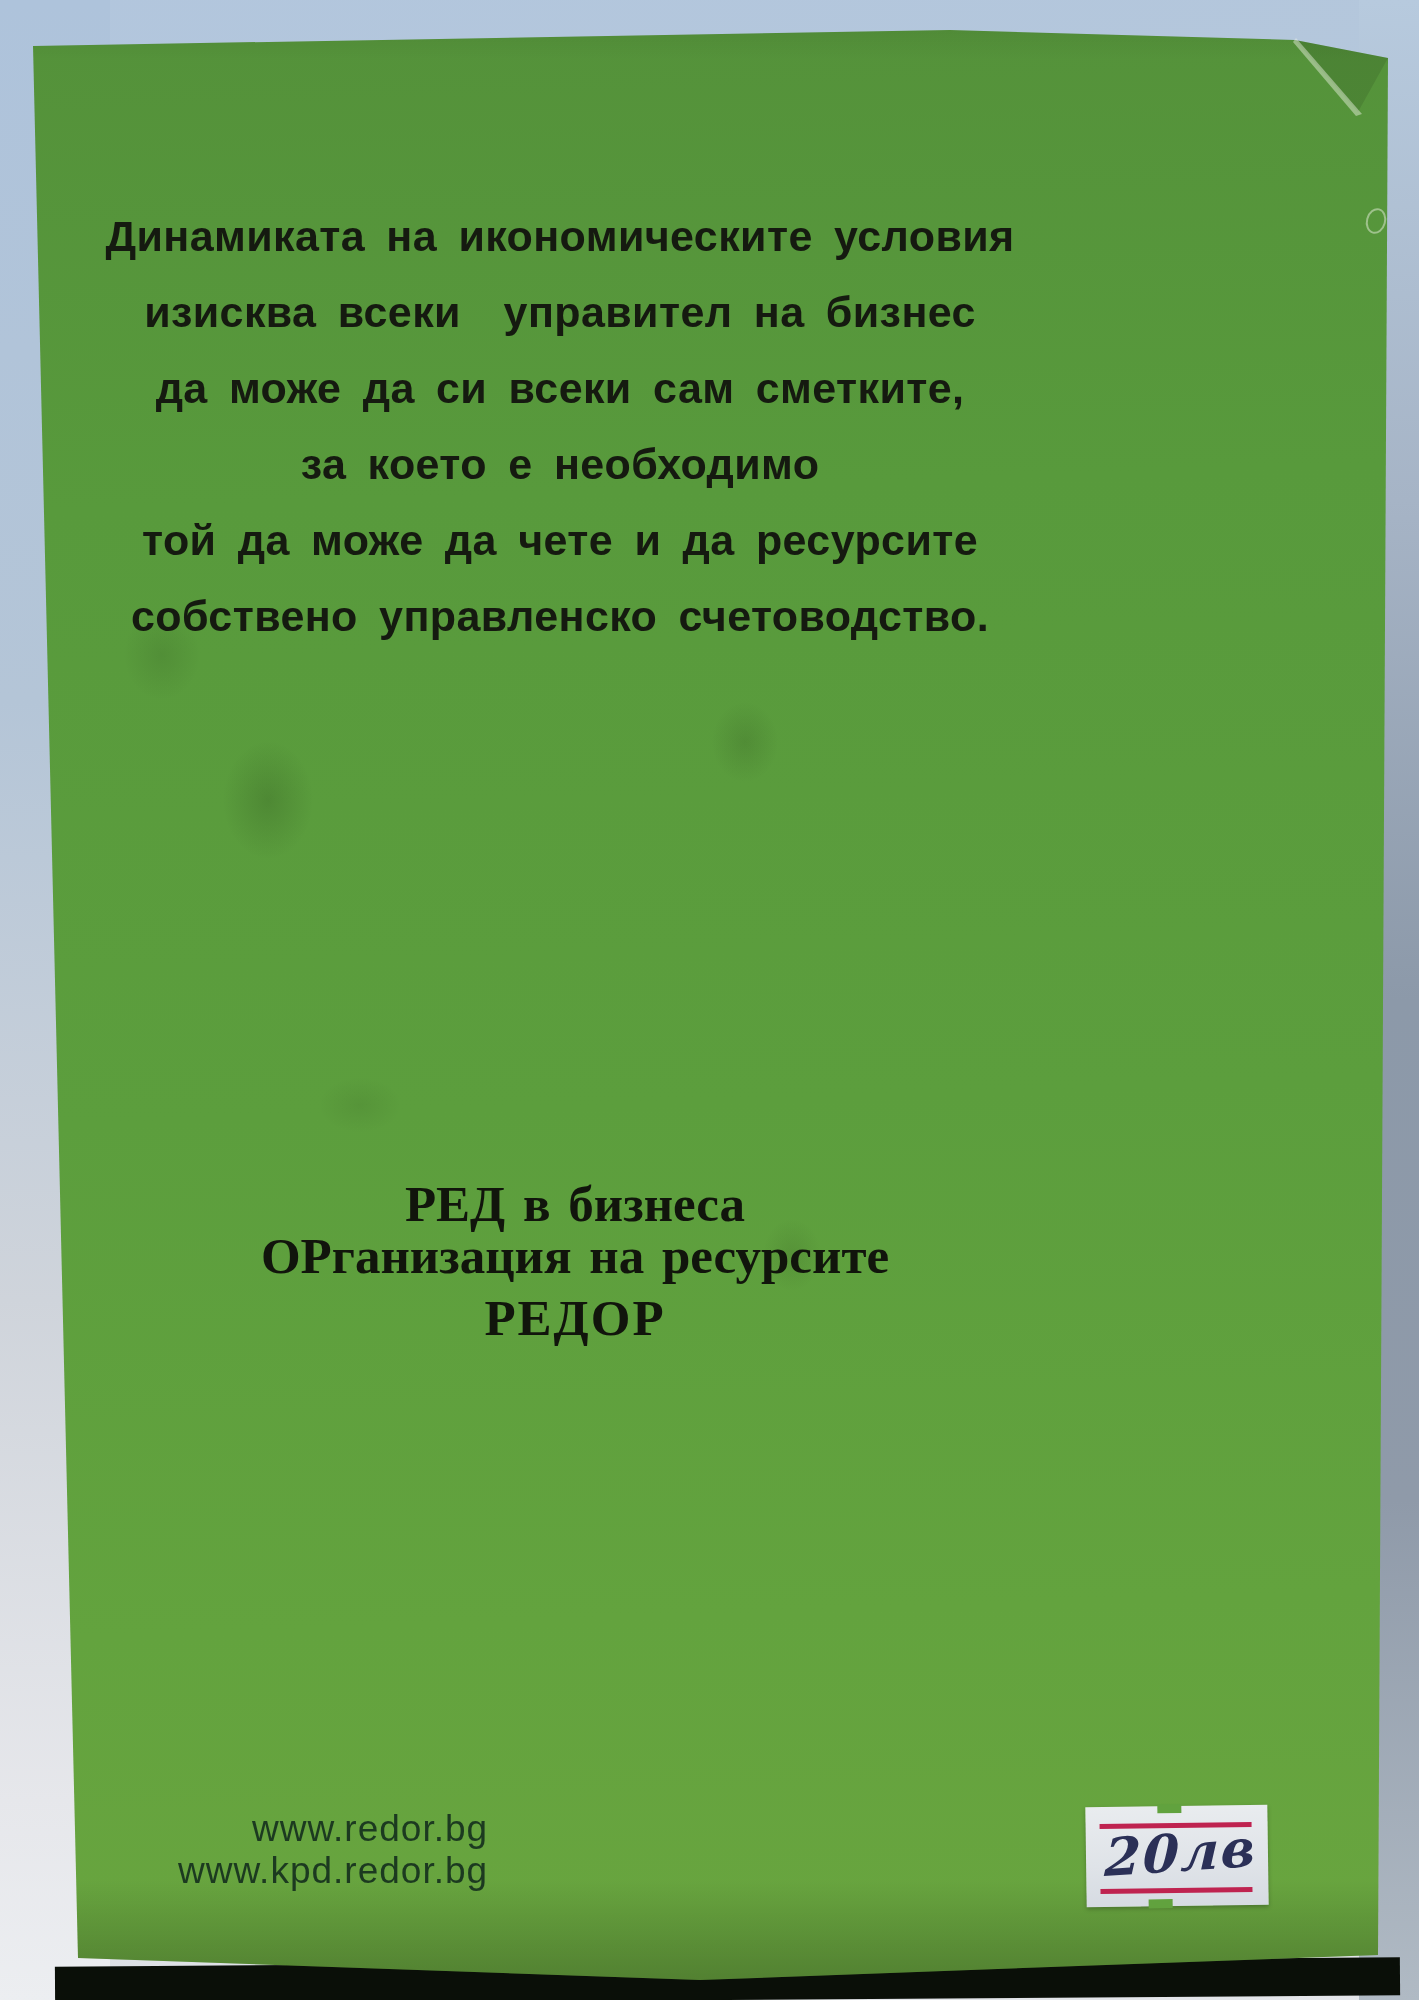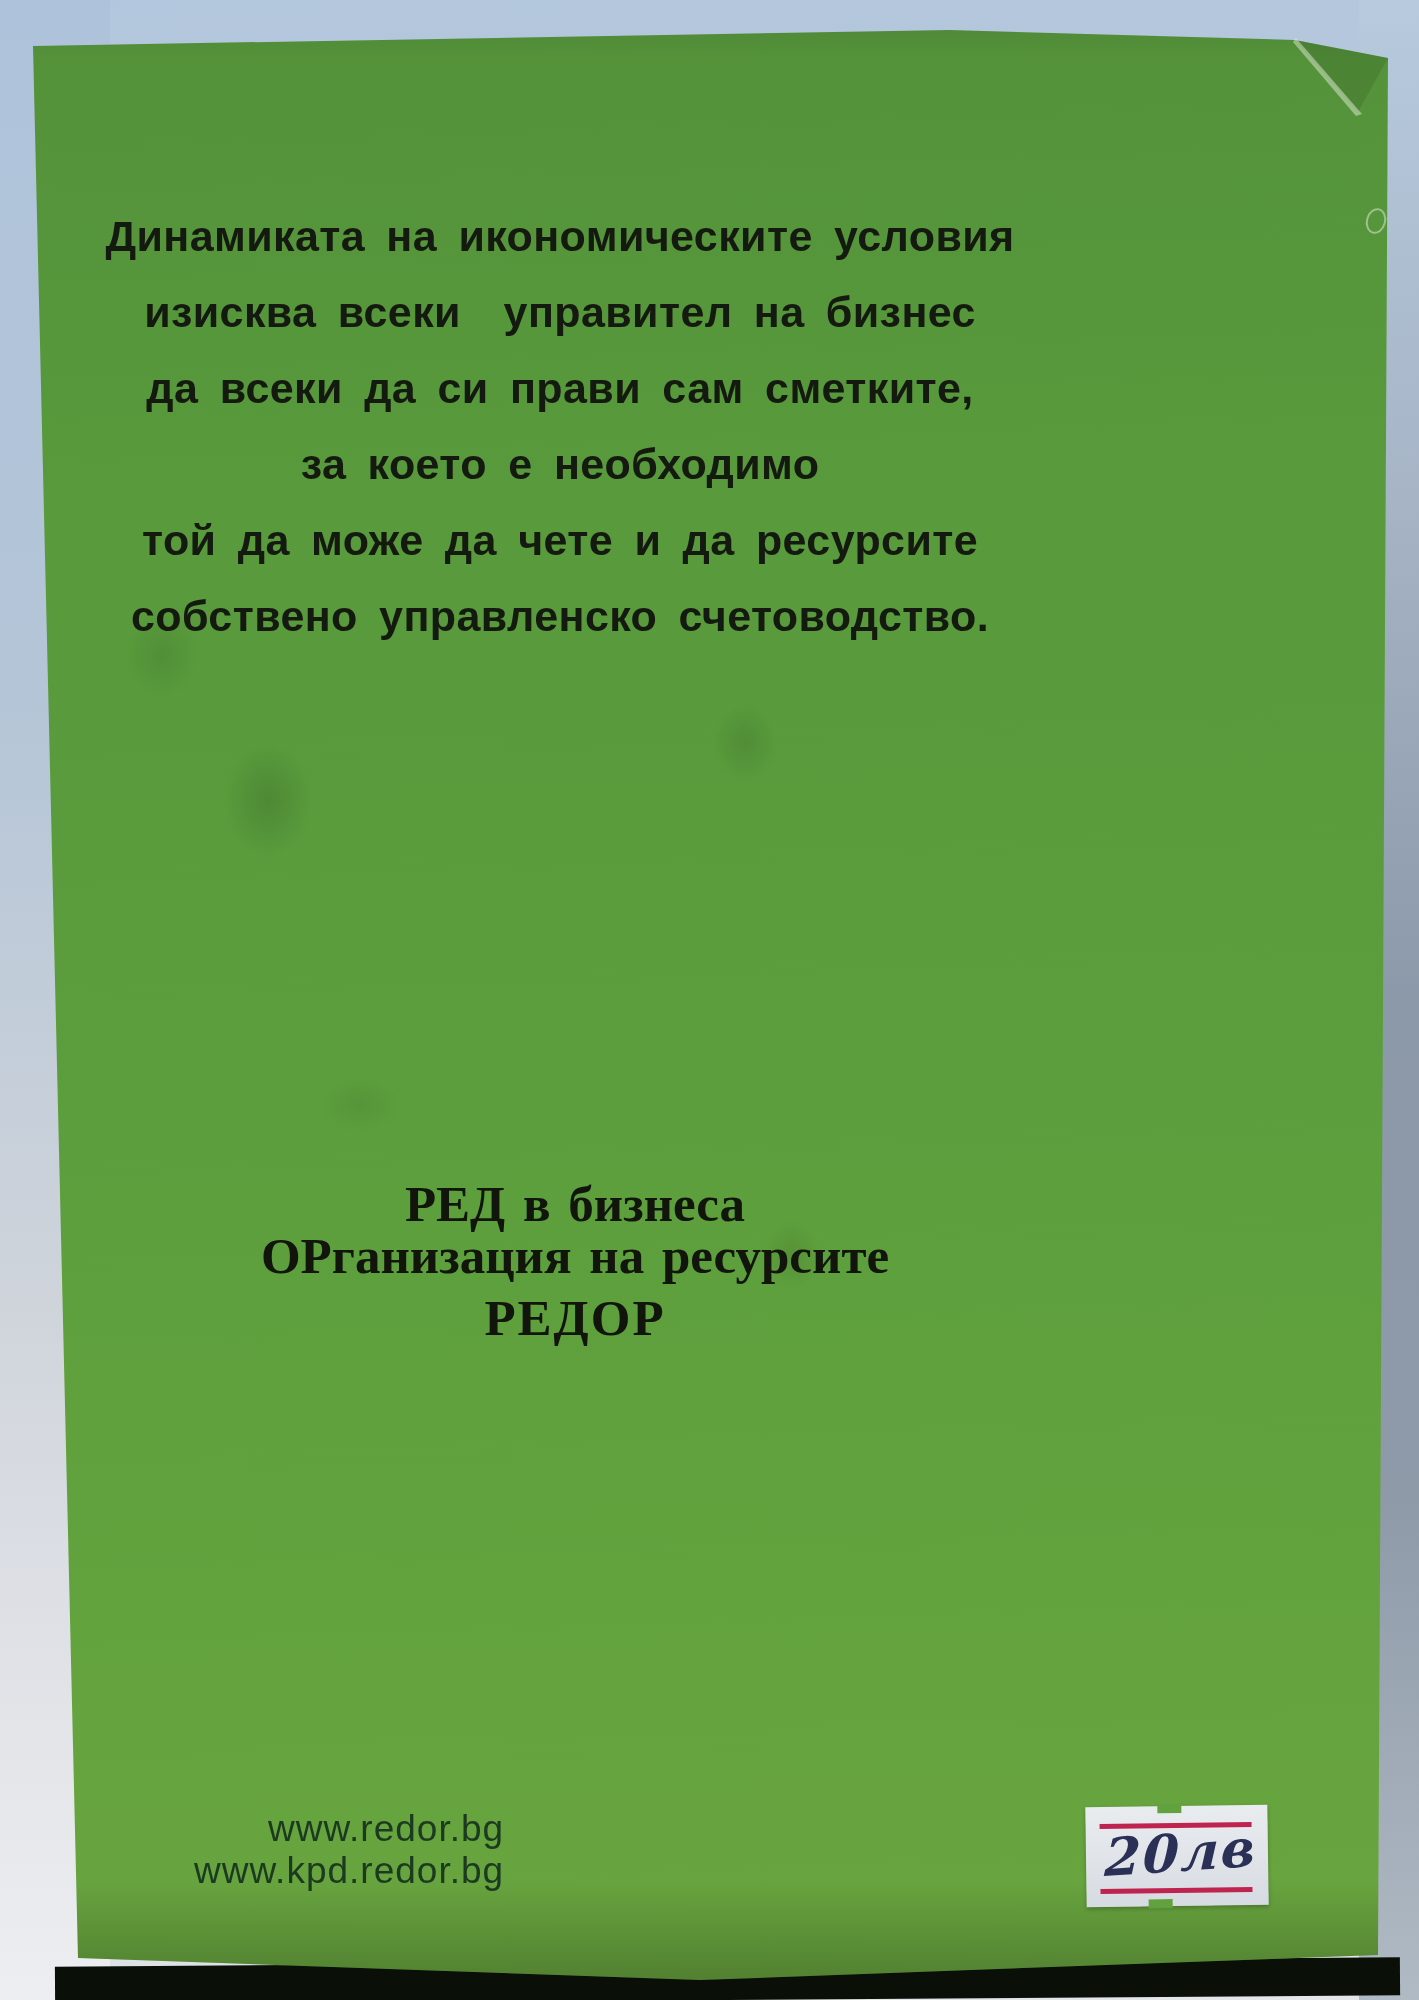--- a/index.html
+++ b/index.html
@@ -80,21 +80,21 @@
   .brand .brand-line-3 { margin-top: 10px; letter-spacing: 2px; }
   
   .websites {
     position: absolute; left: 177px; top: 1808px;
     color: #1c3a20;
     font-size: 37px;
     line-height: 42px;
     letter-spacing: 1px;
     text-align: right;
   }
-  .websites .site-line-2 { margin-left: 17px; }
+  .websites .site-line-2 { margin-left: 1px; }
   
   .sticker {
     position: absolute; left: 1086px; top: 1806px; width: 182px; height: 100px;
     background: linear-gradient(180deg, #e9ecef 0%, #dfe3e8 60%, #d6dbe2 100%);
     transform: rotate(-0.8deg);
     box-shadow: 0 2px 4px rgba(0,0,0,0.25);
   }
   .sticker-line { position: absolute; left: 14px; right: 16px; height: 5px; background: #bf2350; }
   .sticker-line.top { top: 17px; }
   .sticker-line.bottom { bottom: 13px; }
@@ -129,21 +129,21 @@
   <div class="bottom-shadow"></div>
 
   <div class="cover"></div>
   <div class="fold-corner"></div>
   <div class="fold-crease"></div>
   <div class="scuff"></div>
 
   <div class="paragraph">
     <div>Динамиката на икономическите условия</div>
     <div>изисква всеки  управител на бизнес</div>
-    <div>да всеки да си прави сам сметките,</div>
+    <div>да може да си всеки сам сметките,</div>
     <div>за което е необходимо</div>
     <div>той да може да чете и да ресурсите</div>
     <div>собствено управленско счетоводство.</div>
   </div>
 
   <div class="brand">
     <div class="brand-line-1">РЕД в бизнеса</div>
     <div class="brand-line-2">ОРганизация на ресурсите</div>
     <div class="brand-line-3">РЕДОР</div>
   </div>

